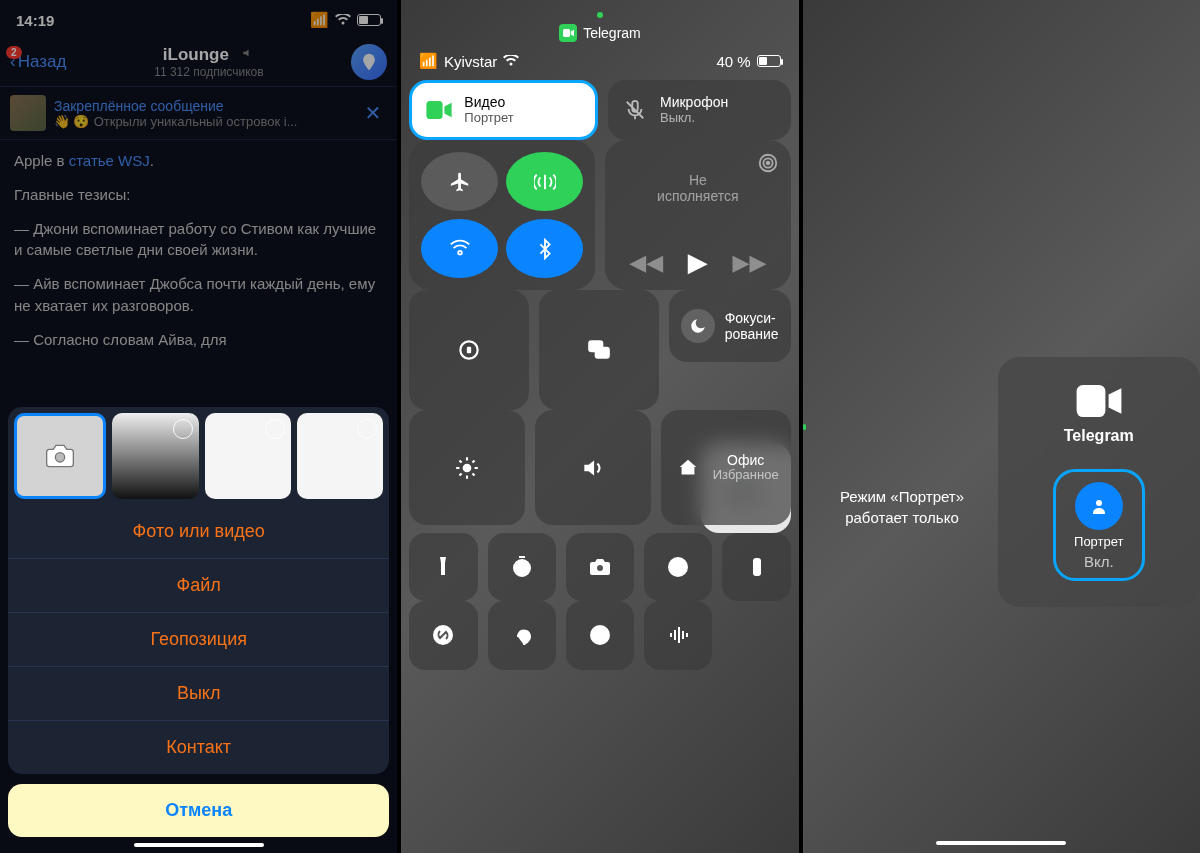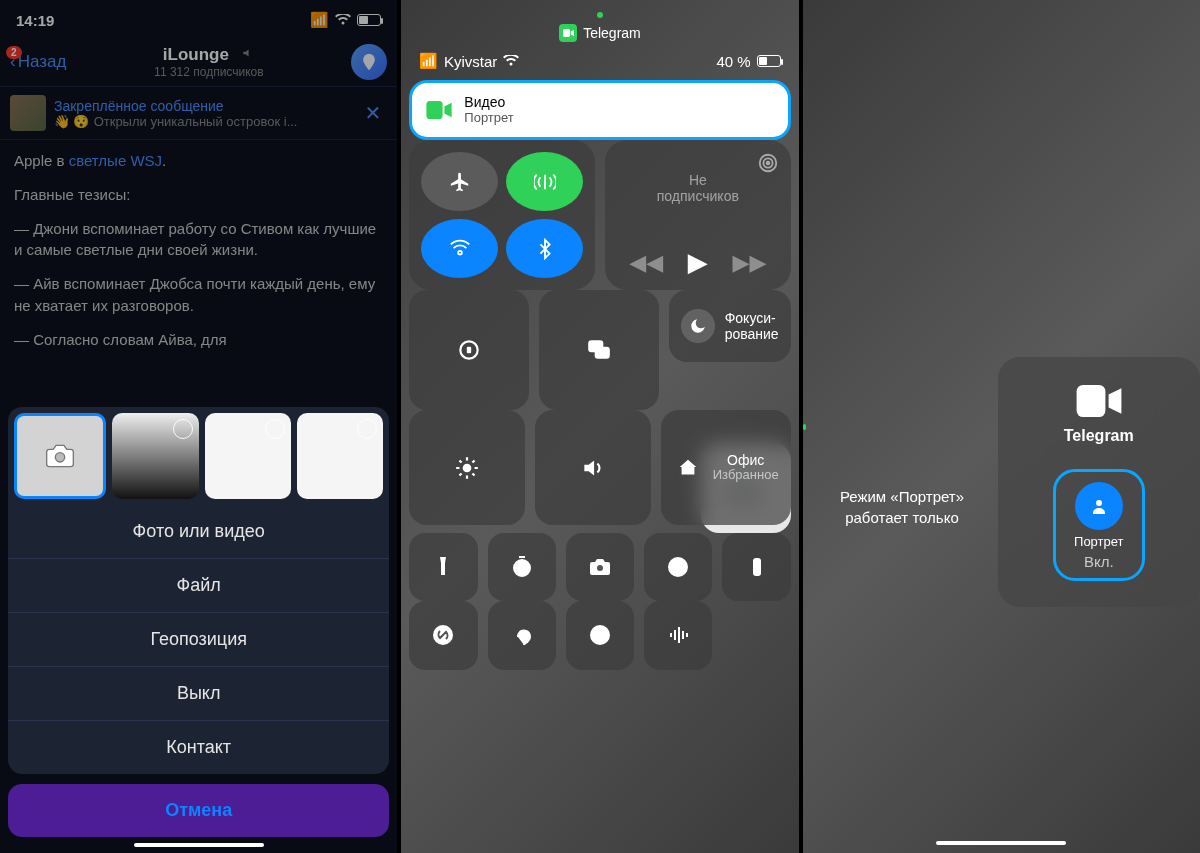--- a/index.html
+++ b/index.html
@@ -40,23 +40,23 @@
 .sheet { position:absolute; left:8px; right:8px; bottom:6px; }
 .thumbs { display:flex; gap:6px; padding:6px; background:#1c2333; border-radius:14px 14px 0 0; }
 .thumb { flex:1; height:86px; border-radius:10px; background:#999; position:relative; overflow:hidden; }
 .thumb.cam { background:#d3d3d3; border:3px solid #0a84ff; display:flex; align-items:center; justify-content:center; }
 .thumb.cam svg { width:32px; height:32px; fill:#fff; stroke:#777; }
 .thumb.jobs { background:linear-gradient(180deg,#eee 0%,#111 100%); }
 .thumb.white { background:#f5f5f5; }
 .thumb .circ { position:absolute; top:6px; right:6px; width:20px; height:20px; border-radius:10px; border:1.5px solid rgba(255,255,255,.9); }
 
 .menu { background:#1c2333; border-radius:0 0 14px 14px; overflow:hidden; margin-bottom:10px; }
-.menu-item { padding:16px; text-align:center; color:#e5e5e5; font-size:18px; border-top:.5px solid #2a3450; }
+.menu-item { padding:16px; text-align:center; color:#f97316; font-size:18px; border-top:.5px solid #2a3450; }
 .menu-item:first-child { border-top:none; }
-.cancel { background:#4c1d95; border-radius:14px; padding:16px; text-align:center; color:#0a84ff; font-size:18px; font-weight:600; }
+.cancel { background:#fef9c3; border-radius:14px; padding:16px; text-align:center; color:#0a84ff; font-size:18px; font-weight:600; }
 .home-ind { width:130px; height:4px; background:#fff; border-radius:3px; margin:6px auto 0; }
 
 
 .phone2 { padding-top: 8px; }
 .camera-dot { width:6px; height:6px; border-radius:3px; background:#30d158; margin:4px auto; }
 .app-pill { display:flex; align-items:center; gap:6px; width:fit-content; margin:6px auto 10px; color:#fff; font-size:14px; font-weight:500; }
 .app-pill .vic { width:18px; height:18px; border-radius:4px; background:#30d158; display:flex; align-items:center; justify-content:center; }
 .cc-status { display:flex; justify-content:space-between; align-items:center; padding:0 18px 10px; color:#fff; font-size:15px; }
 .cc-status .l { display:flex; gap:6px; align-items:center; }
 
@@ -160,21 +160,21 @@
       <div class="pinned-body">
         <span>👋 😯</span>
         <span>Открыли уникальный островок i...</span>
       </div>
     </div>
     <div class="pinned-close">✕</div>
   </div>
 
   <div class="chat-body">
     <div class="sec">
-      <span>Apple в </span><a href="#">светлые WSJ</a><span>.</span>
+      <span>Apple в </span><a href="#">статье WSJ</a><span>.</span>
     </div>
     <div class="sec" style="font-weight:500;">Главные тезисы:</div>
     <div class="sec">— Джони вспоминает работу со Стивом как лучшие и самые светлые дни своей жизни.</div>
     <div class="sec">— Айв вспоминает Джобса почти каждый день, ему не хватает их разговоров.</div>
     <div class="sec">— Согласно словам Айва, для</div>
   </div>
 
   <div class="overlay"></div>
 
   <div class="sheet">
@@ -243,20 +243,31 @@
           <svg width="26" height="18" viewBox="0 0 14 10" fill="#30d158">
               <rect width="9" height="10" rx="2"></rect>
               <path d="M10 3l4-2v8l-4-2z"></path>
             </svg>
         </span>
         <div class="txt">
           <span class="t1">Видео</span>
           <span class="t2">Портрет</span>
         </div>
       </div>
+      <div class="card">
+        <span class="ic">
+          <svg width="22" height="22" viewBox="0 0 24 24" fill="none" stroke="#bbb" stroke-width="2">
+              <path d="M12 2a3 3 0 013 3v6a3 3 0 01-6 0V5a3 3 0 013-3zM5 11a7 7 0 0014 0M12 18v4M3 3l18 18"></path>
+            </svg>
+        </span>
+        <div class="txt">
+          <span class="t1">Микрофон</span>
+          <span class="t2">Выкл.</span>
+        </div>
+      </div>
     </div>
 
     <div class="row">
       <div class="conn">
         <div class="cbut">
             <svg viewBox="0 0 24 24">
               <path d="M21 16v-2l-8-5V3.5a1.5 1.5 0 00-3 0V9l-8 5v2l8-2.5V19l-2 1.5V22l3.5-1 3.5 1v-1.5L13 19v-5.5l8 2.5z"></path>
             </svg>
           </div>
         <div class="cbut on-g">
@@ -277,21 +288,21 @@
       </div>
       <div class="media">
         <span class="ap">
           <svg viewBox="0 0 24 24" fill="none" stroke="#aaa" stroke-width="2">
               <circle cx="12" cy="12" r="9"></circle>
               <circle cx="12" cy="12" r="5"></circle>
               <circle cx="12" cy="12" r="1.5" fill="#aaa"></circle>
             </svg>
         </span>
         <div class="np" style="white-space:pre-line">Не
-подписчиков</div>
+исполняется</div>
         <div class="ctrls">
           <span>◀◀</span>
           <span class="play">▶</span>
           <span>▶▶</span>
         </div>
       </div>
     </div>
 
     <div class="row">
       <div class="sq">

